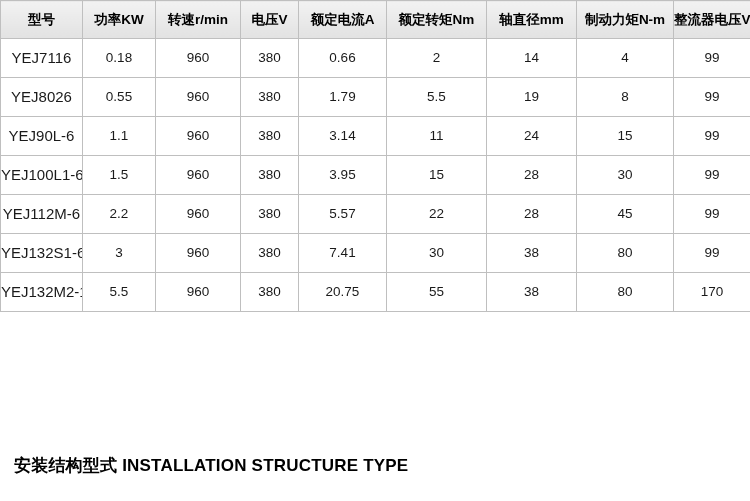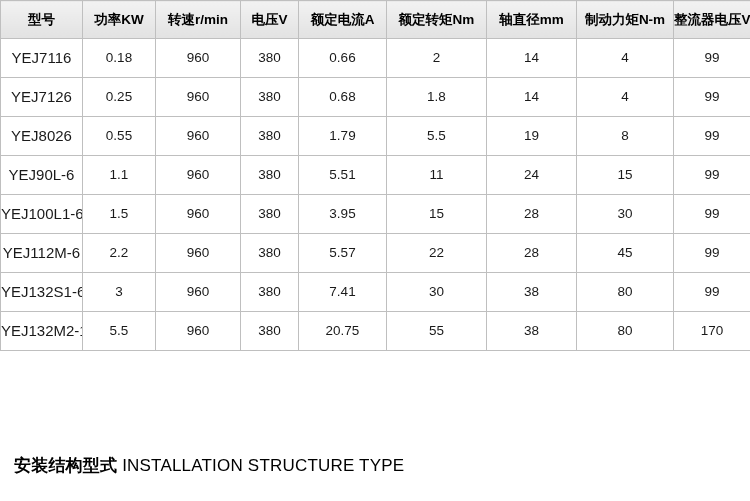--- a/index.html
+++ b/index.html
@@ -59,21 +59,21 @@
     font-weight: bold;
     color: #000000;
     letter-spacing: 0.2px;
   }
   .footer .cn {
     font-family: "DejaVu Sans", sans-serif;
     font-weight: bold;
   }
   .footer .en {
     font-family: "Liberation Sans", sans-serif;
-    font-weight: normal;
+    font-weight: bold;
   }
   col.c0 { width: 82px; }
   col.c1 { width: 73px; }
   col.c2 { width: 85px; }
   col.c3 { width: 58px; }
   col.c4 { width: 88px; }
   col.c5 { width: 100px; }
   col.c6 { width: 90px; }
   col.c7 { width: 97px; }
   col.c8 { width: 77px; }
@@ -114,47 +114,36 @@
         <td>0.18</td>
         <td>960</td>
         <td>380</td>
         <td>0.66</td>
         <td>2</td>
         <td>14</td>
         <td>4</td>
         <td>99</td>
       </tr>
       <tr>
-        <td class="model">YEJ7126</td>
-        <td>0.25</td>
-        <td>960</td>
-        <td>380</td>
-        <td>0.68</td>
-        <td>1.8</td>
-        <td>14</td>
-        <td>4</td>
-        <td>99</td>
-      </tr>
-      <tr>
         <td class="model">YEJ8026</td>
         <td>0.55</td>
         <td>960</td>
         <td>380</td>
         <td>1.79</td>
         <td>5.5</td>
         <td>19</td>
         <td>8</td>
         <td>99</td>
       </tr>
       <tr>
         <td class="model">YEJ90L-6</td>
         <td>1.1</td>
         <td>960</td>
         <td>380</td>
-        <td>5.51</td>
+        <td>3.14</td>
         <td>11</td>
         <td>24</td>
         <td>15</td>
         <td>99</td>
       </tr>
       <tr>
         <td class="model">YEJ100L1-6</td>
         <td>1.5</td>
         <td>960</td>
         <td>380</td>

